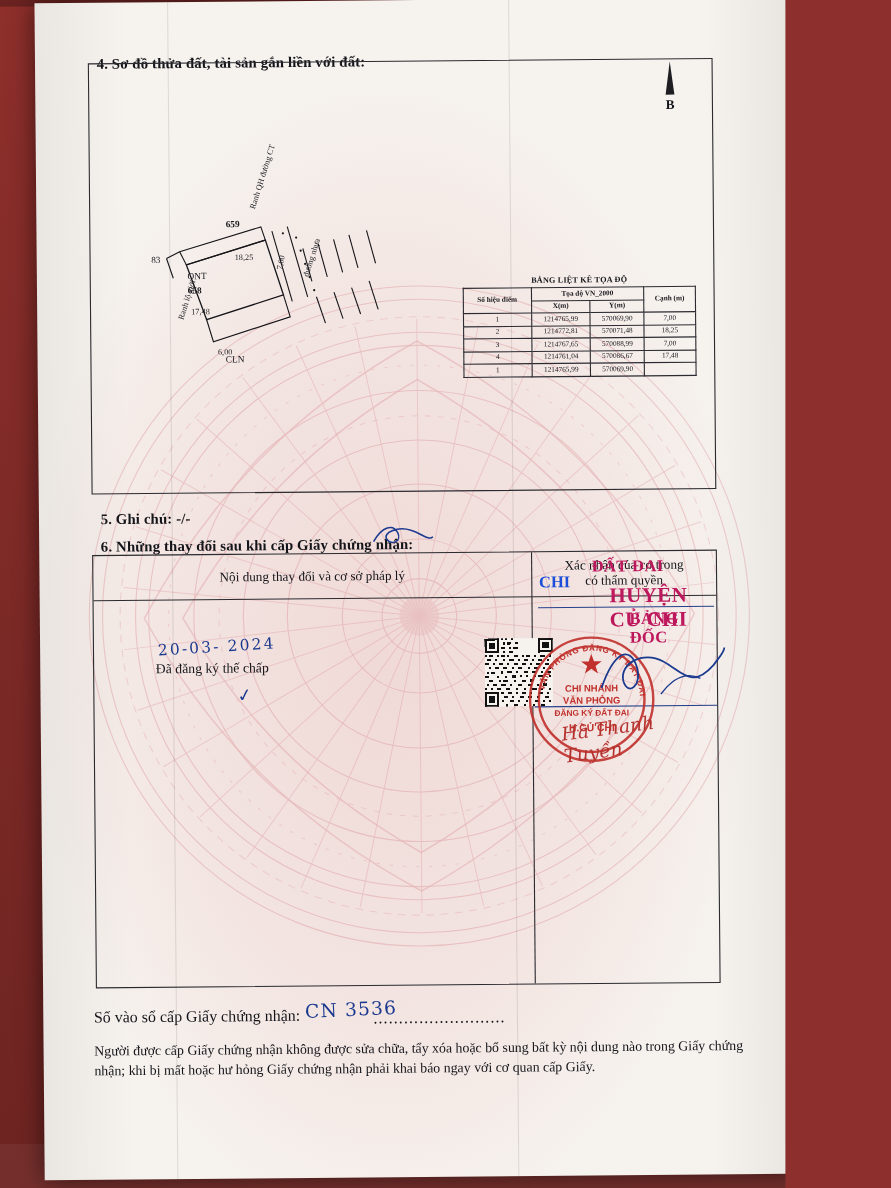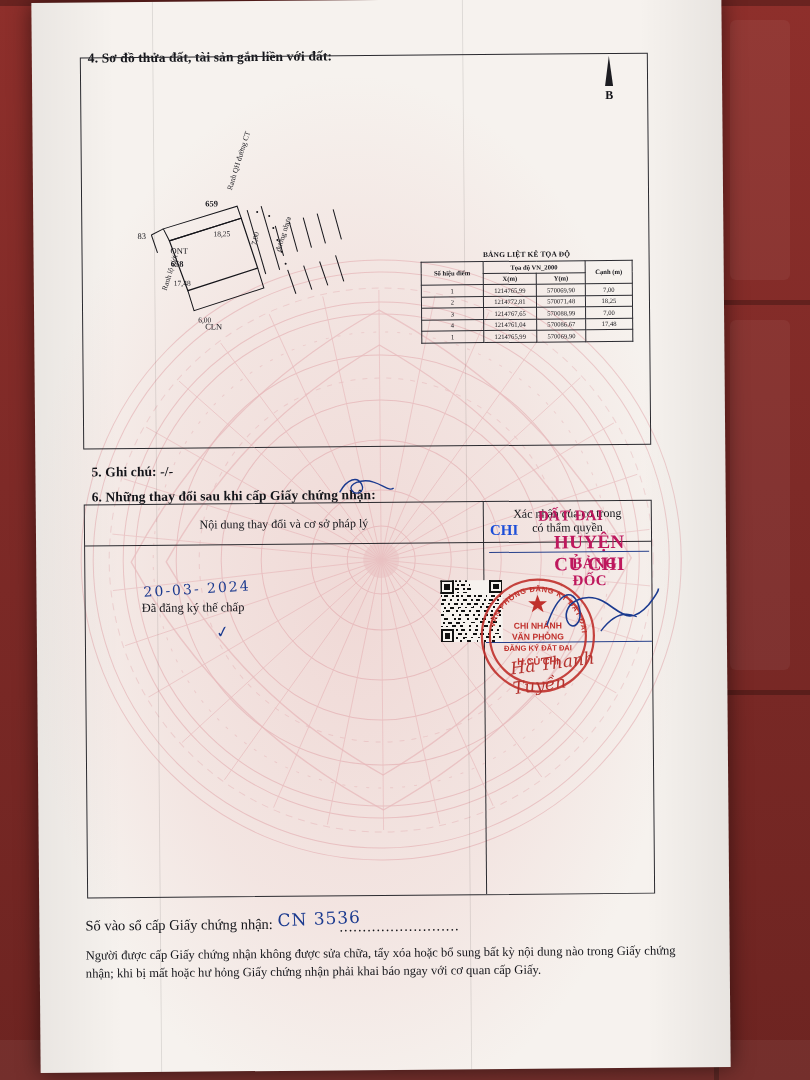--- a/index.html
+++ b/index.html
@@ -10,21 +10,21 @@
   body {
     width: 810px;
     height: 1080px;
     overflow: hidden;
     font-family: "Liberation Serif", serif;
   }
 
   
   #scene {
     position: relative;
-    width: 810px;
+    width: 714px;
     height: 1080px;
     background:
       linear-gradient(180deg, #8e2f2b 0%, #7e2a27 45%, #6d2421 100%);
     overflow: hidden;
   }
   .tile-line {
     position: absolute;
     background: rgba(0,0,0,.25);
   }
   .tile-hl {

